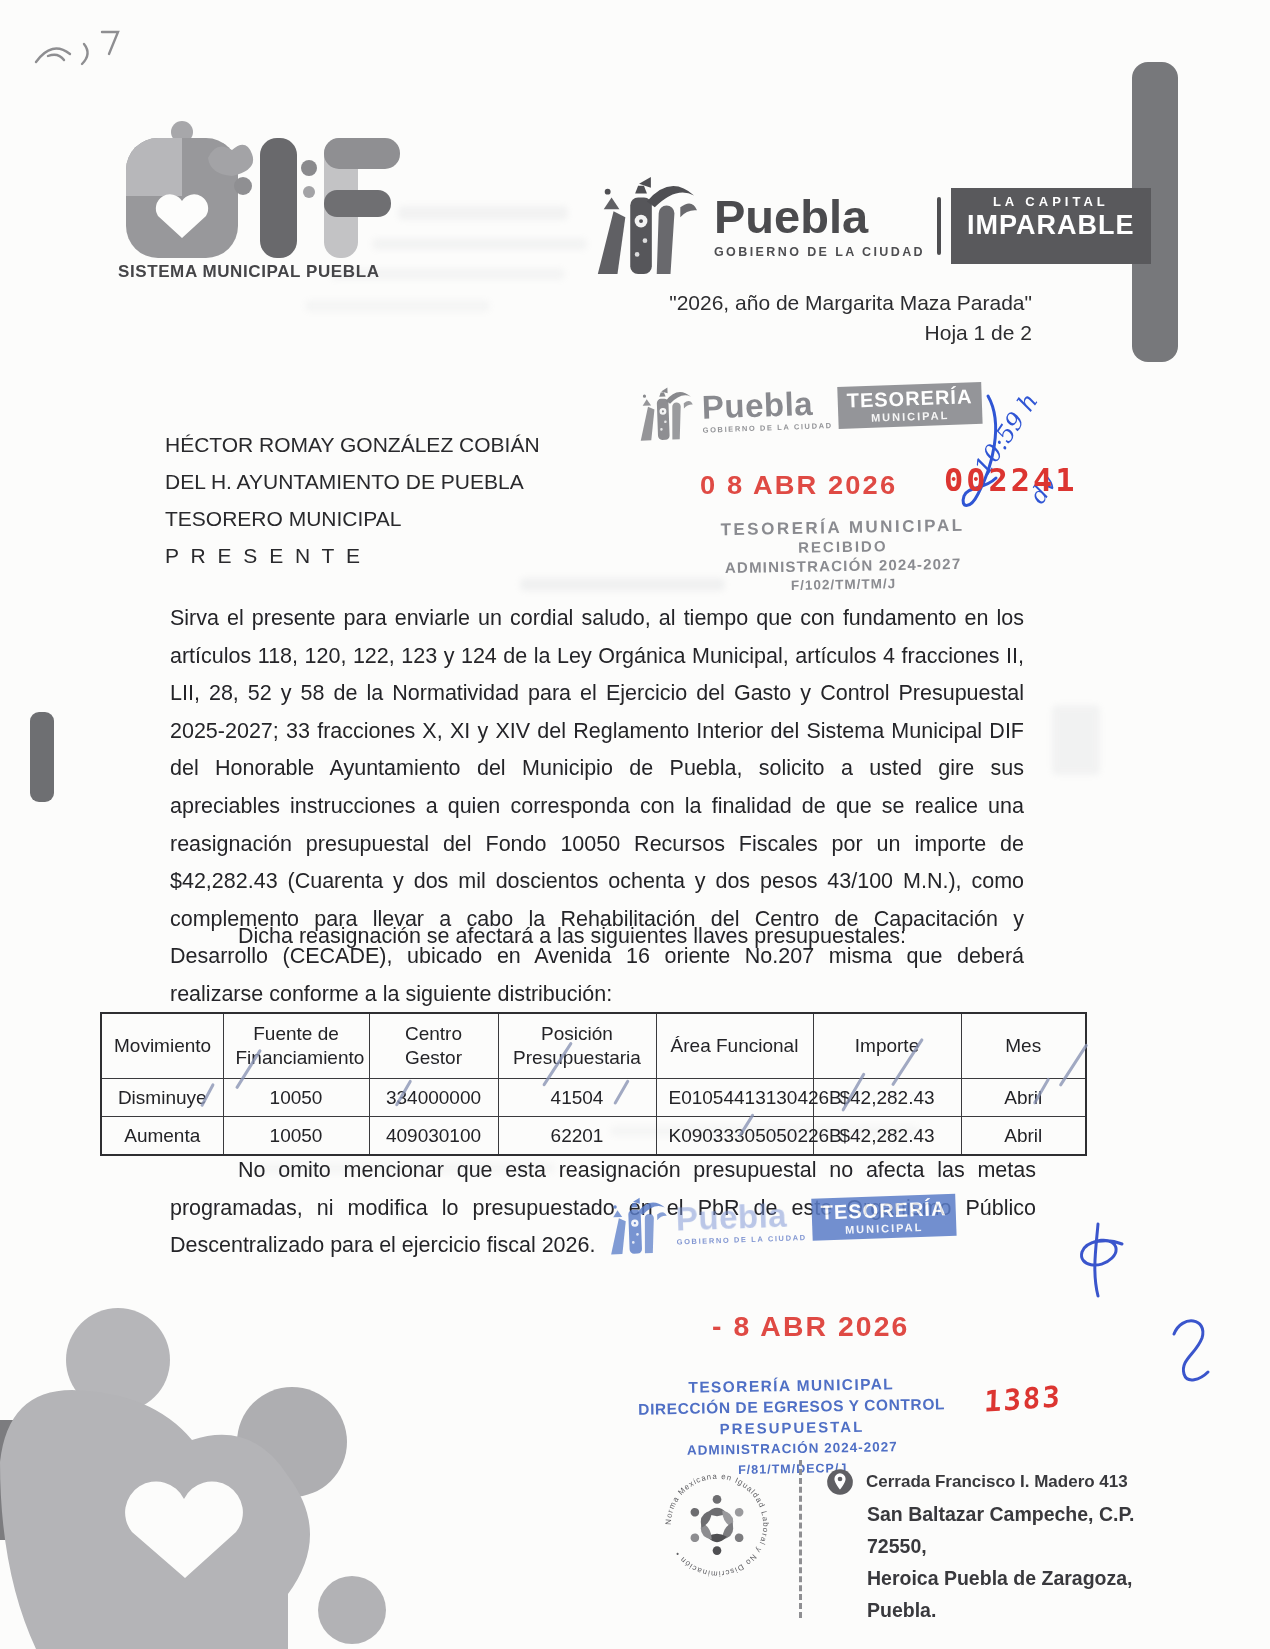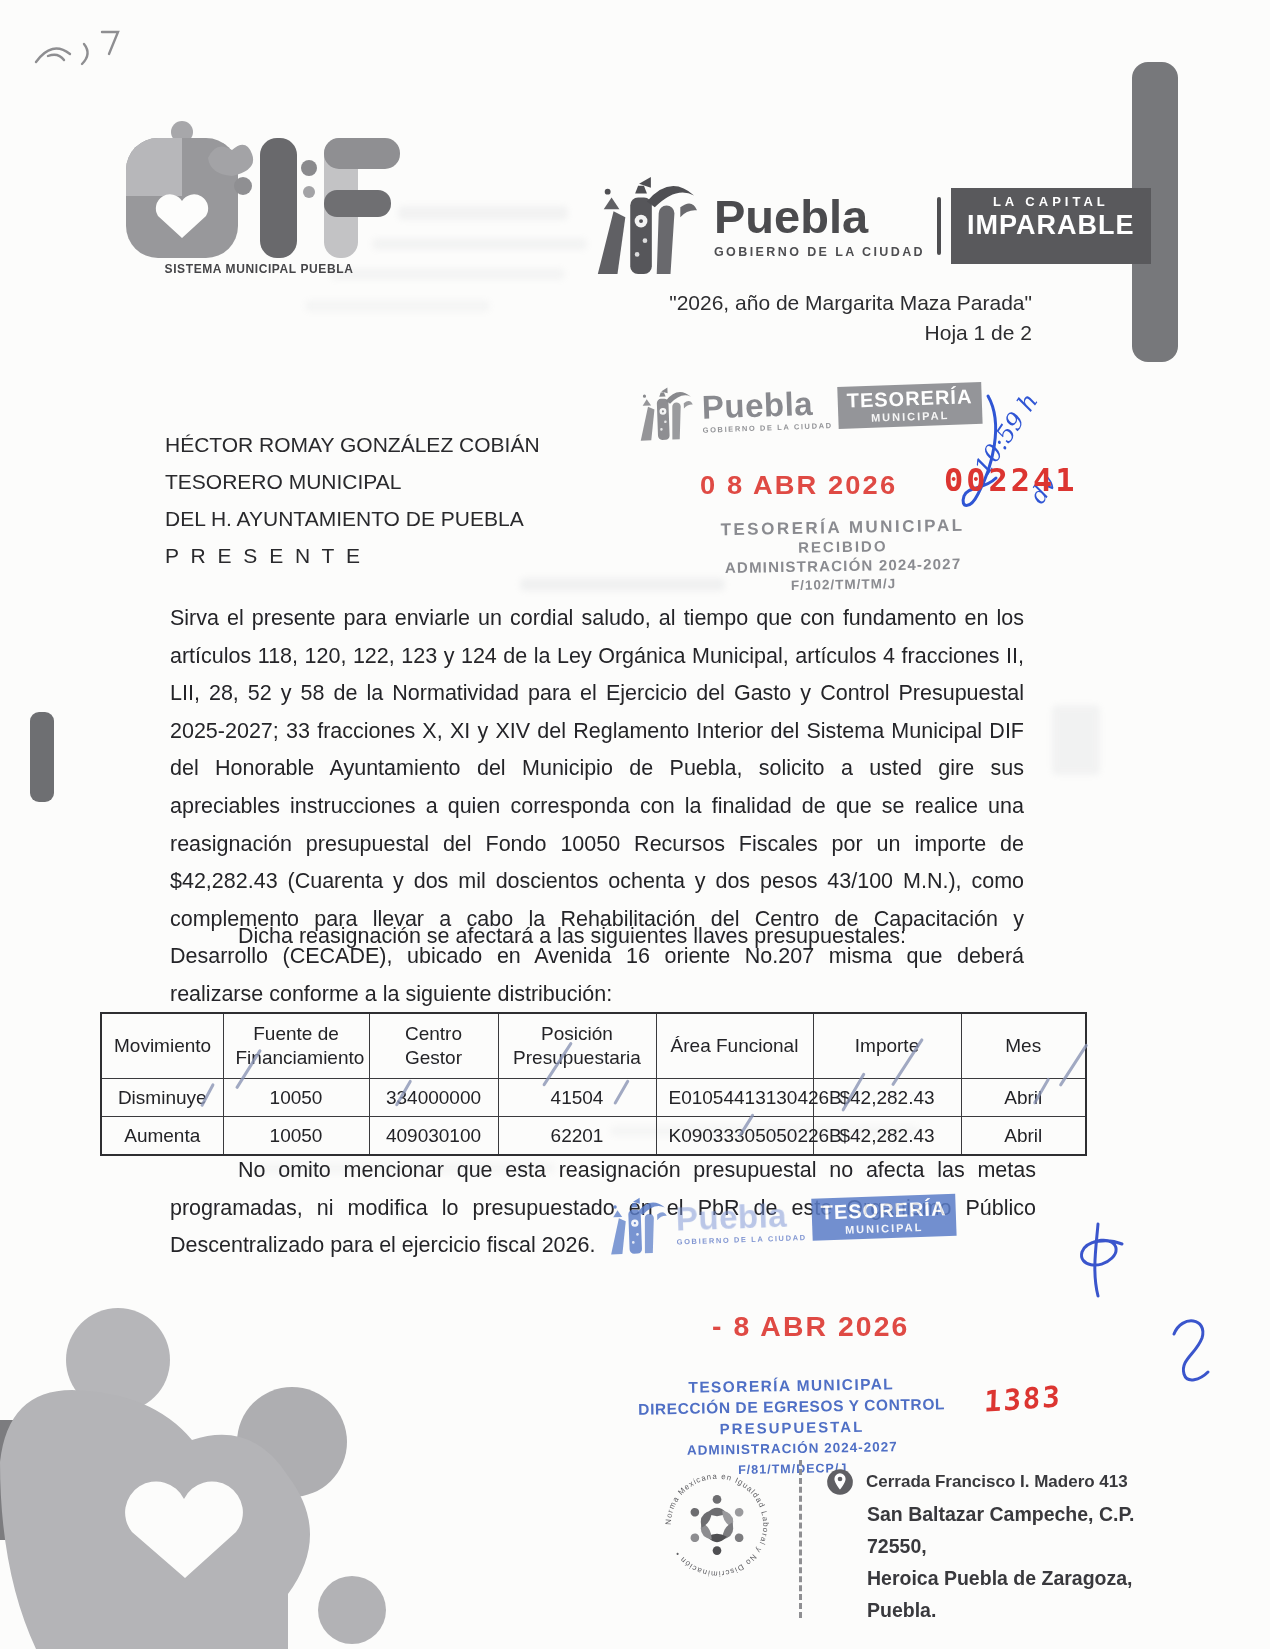--- a/index.html
+++ b/index.html
@@ -10,21 +10,21 @@
     font-family:"Liberation Sans",sans-serif;color:#28282b;
   }
   .abs{position:absolute;}
 
   
   .bar-dark{background:#77787b;border-radius:16px;}
   .bar-dark-sm{background:#6e6f72;border-radius:9px;}
   .bleed{background:#9aa0a8;filter:blur(3px);border-radius:5px;}
 
   
-  .dif-caption{font-size:12px;font-weight:800;letter-spacing:.6px;color:#454548;text-align:center;}
+  .dif-caption{font-size:17px;font-weight:800;letter-spacing:.6px;color:#454548;text-align:left;}
   .pue-logo{display:flex;align-items:center;}
   .pue-brand{font-size:47px;font-weight:800;color:#4b4b4e;line-height:1;letter-spacing:0;}
   .pue-brand-sub{font-size:12.5px;font-weight:700;letter-spacing:2.4px;color:#4e4e51;margin-top:5px;}
   .pue-divider{width:4px;height:58px;background:#4e4e51;border-radius:2px;margin:0 10px 0 12px;}
   .capital-badge{background:#59595c;color:#fff;text-align:center;padding:6px 16px 23px;}
   .capital-badge .l1{font-size:13px;font-weight:700;letter-spacing:4px;}
   .capital-badge .l2{font-size:27px;font-weight:800;letter-spacing:1px;margin-top:1px;}
 
   
   .meta{width:440px;text-align:right;font-size:21px;line-height:30px;color:#2d2d30;font-weight:500;}
@@ -191,22 +191,22 @@
 
   <div class="abs recv-block" style="left:648px;top:518px;width:390px;">
     <div class="r1">TESORERÍA MUNICIPAL</div>
     <div class="r2">RECIBIDO</div>
     <div class="r3">ADMINISTRACIÓN 2024-2027</div>
     <div class="r4">F/102/TM/TM/J</div>
   </div>
 
   <div class="abs recipient" style="left:165px;top:426px;">
     <div>HÉCTOR ROMAY GONZÁLEZ COBIÁN</div>
+    <div>DEL H. AYUNTAMIENTO DE PUEBLA</div>
     <div>TESORERO MUNICIPAL</div>
-    <div>DEL H. AYUNTAMIENTO DE PUEBLA</div>
     <div class="sal">P R E S E N T E</div>
   </div>
 
   <p class="abs bodytext" style="left:170px;top:600px;width:854px;">Sirva el presente para enviarle un cordial saludo, al tiempo que con fundamento en los artículos 118, 120, 122, 123 y 124 de la Ley Orgánica Municipal, artículos 4 fracciones II, LII, 28, 52 y 58 de la Normatividad para el Ejercicio del Gasto y Control Presupuestal 2025-2027; 33 fracciones X, XI y XIV del Reglamento Interior del Sistema Municipal DIF del Honorable Ayuntamiento del Municipio de Puebla, solicito a usted gire sus apreciables instrucciones a quien corresponda con la finalidad de que se realice una reasignación presupuestal del Fondo 10050 Recursos Fiscales por un importe de $42,282.43 (Cuarenta y dos mil doscientos ochenta y dos pesos 43/100 M.N.), como complemento para llevar a cabo la Rehabilitación del Centro de Capacitación y Desarrollo (CECADE), ubicado en Avenida 16 oriente No.207 misma que deberá realizarse conforme a la siguiente distribución:</p>
   <p class="abs bodytext indent" style="left:170px;top:918px;width:860px;">Dicha reasignación se afectará a las siguientes llaves presupuestales:</p>
 
   <table class="llaves abs" style="left:100px;top:1012px;">
     <colgroup>
       <col style="width:122px">
         <col style="width:146px">

